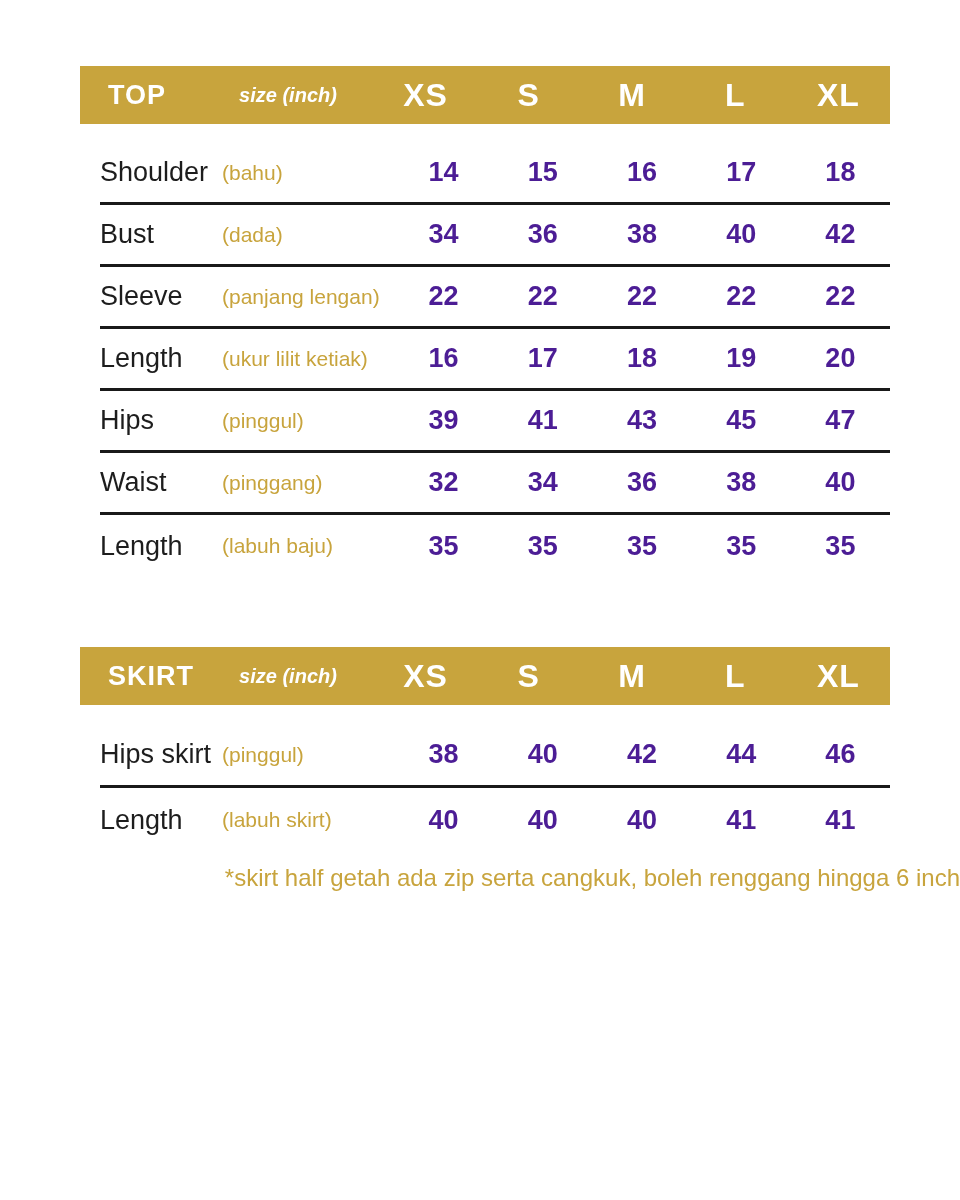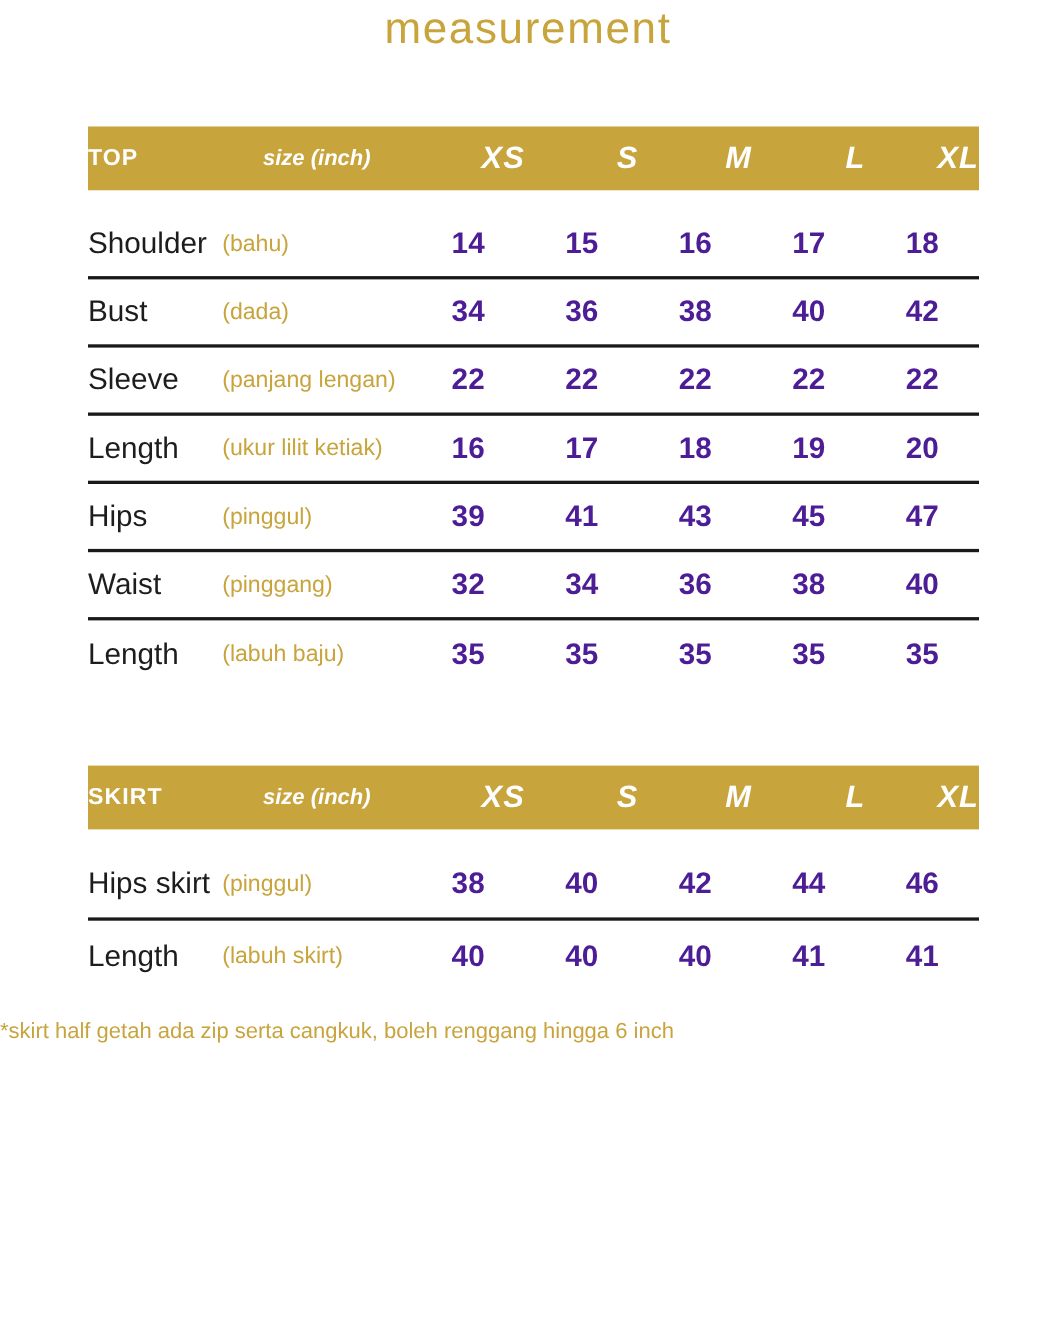--- a/index.html
+++ b/index.html
@@ -22,45 +22,44 @@
     margin-top:4px;text-align:center;
     font-size:40px;letter-spacing:1.5px;color:var(--gold);
   }
   .size-table{width:810px;margin-left:80px;}
   .size-table.top{margin-top:66px;}
   .size-table.skirt{margin-top:70px;}
   .band{
     display:grid;grid-template-columns:122px 172px repeat(5,1fr);
     align-items:center;height:58px;background:var(--gold);color:#fff;
   }
-  .band-label{font-weight:700;font-size:21px;letter-spacing:1px;}
+  .band-label{padding-left:28px;font-weight:700;font-size:27px;letter-spacing:1px;}
   .band-size{text-align:center;font-style:italic;font-weight:700;font-size:20px;}
-  .band-col{text-align:right;font-weight:700;font-size:28px;letter-spacing:1px;font-style:italic;}
+  .band-col{text-align:center;font-weight:700;font-size:32px;letter-spacing:1px;}
   .rows{padding-top:19px;}
   .row{
     display:grid;grid-template-columns:122px 172px repeat(5,1fr);
-    align-items:center;height:62px;border-bottom:3px solid var(--line);
+    align-items:center;height:62px;border-bottom:3px solid var(--line);margin-left:20px;
   }
   .rows .row:last-child{border-bottom:none;}
   .skirt .row{height:64px;}
   .row-label{font-size:27px;color:var(--ink);white-space:nowrap;}
   .row-trans{font-size:21px;color:var(--gold);white-space:nowrap;}
   .cell{text-align:center;font-weight:700;font-size:27px;color:#4c1d95;white-space:nowrap;}
   .cell.range{font-size:24px;}
   .footnote{
-    margin-top:26px;text-align:left;
-    font-size:20px;color:var(--gold);
+    margin-top:12px;text-align:right;
+    font-size:24px;color:var(--gold);
   }
 </style>
 </head>
 <body>
 
 <div class="page">
 
-  <div class="subtitle">measurement</div>
 
   <section class="size-table top">
     <div class="band">
       <span class="band-label">TOP</span>
       <span class="band-size">size (inch)</span>
       <span class="band-col">XS</span>
       <span class="band-col">S</span>
       <span class="band-col">M</span>
       <span class="band-col">L</span>
       <span class="band-col">XL</span>

